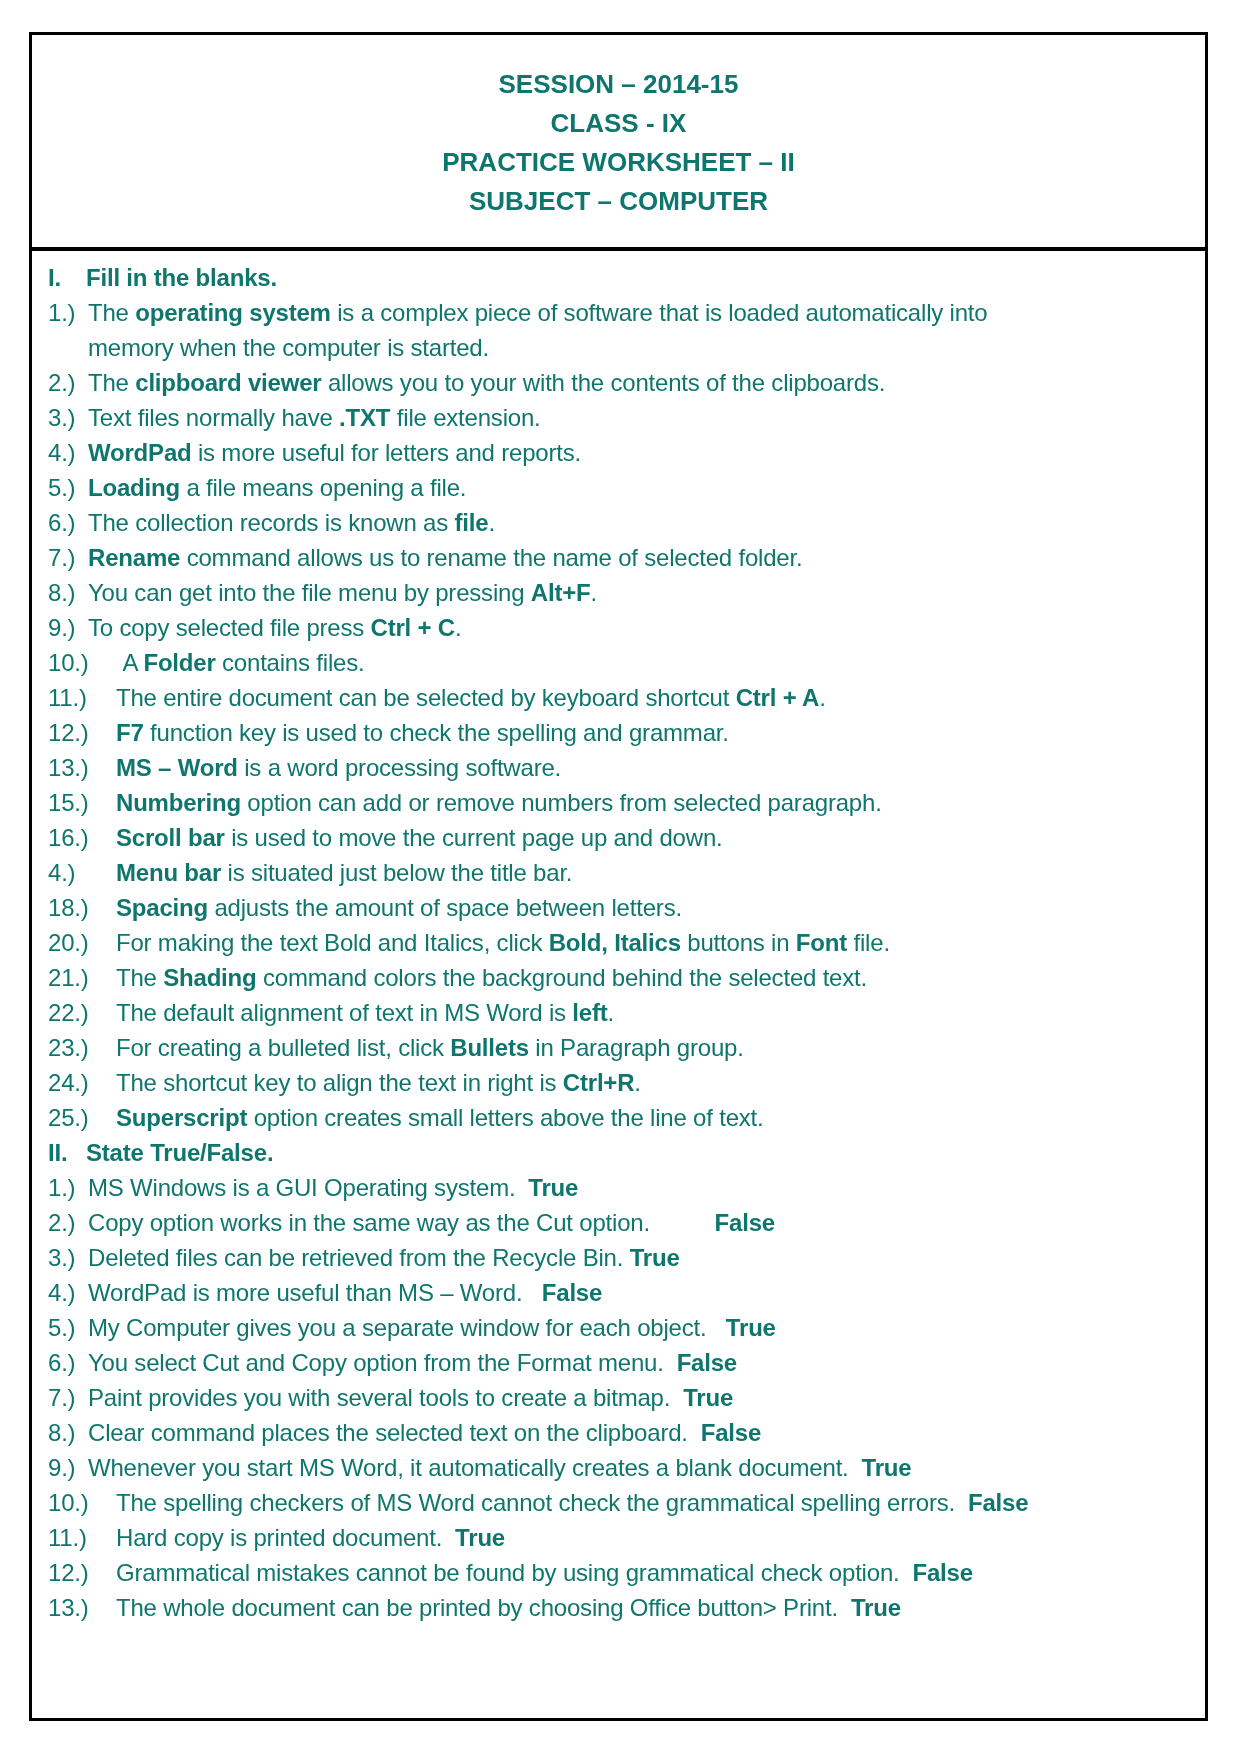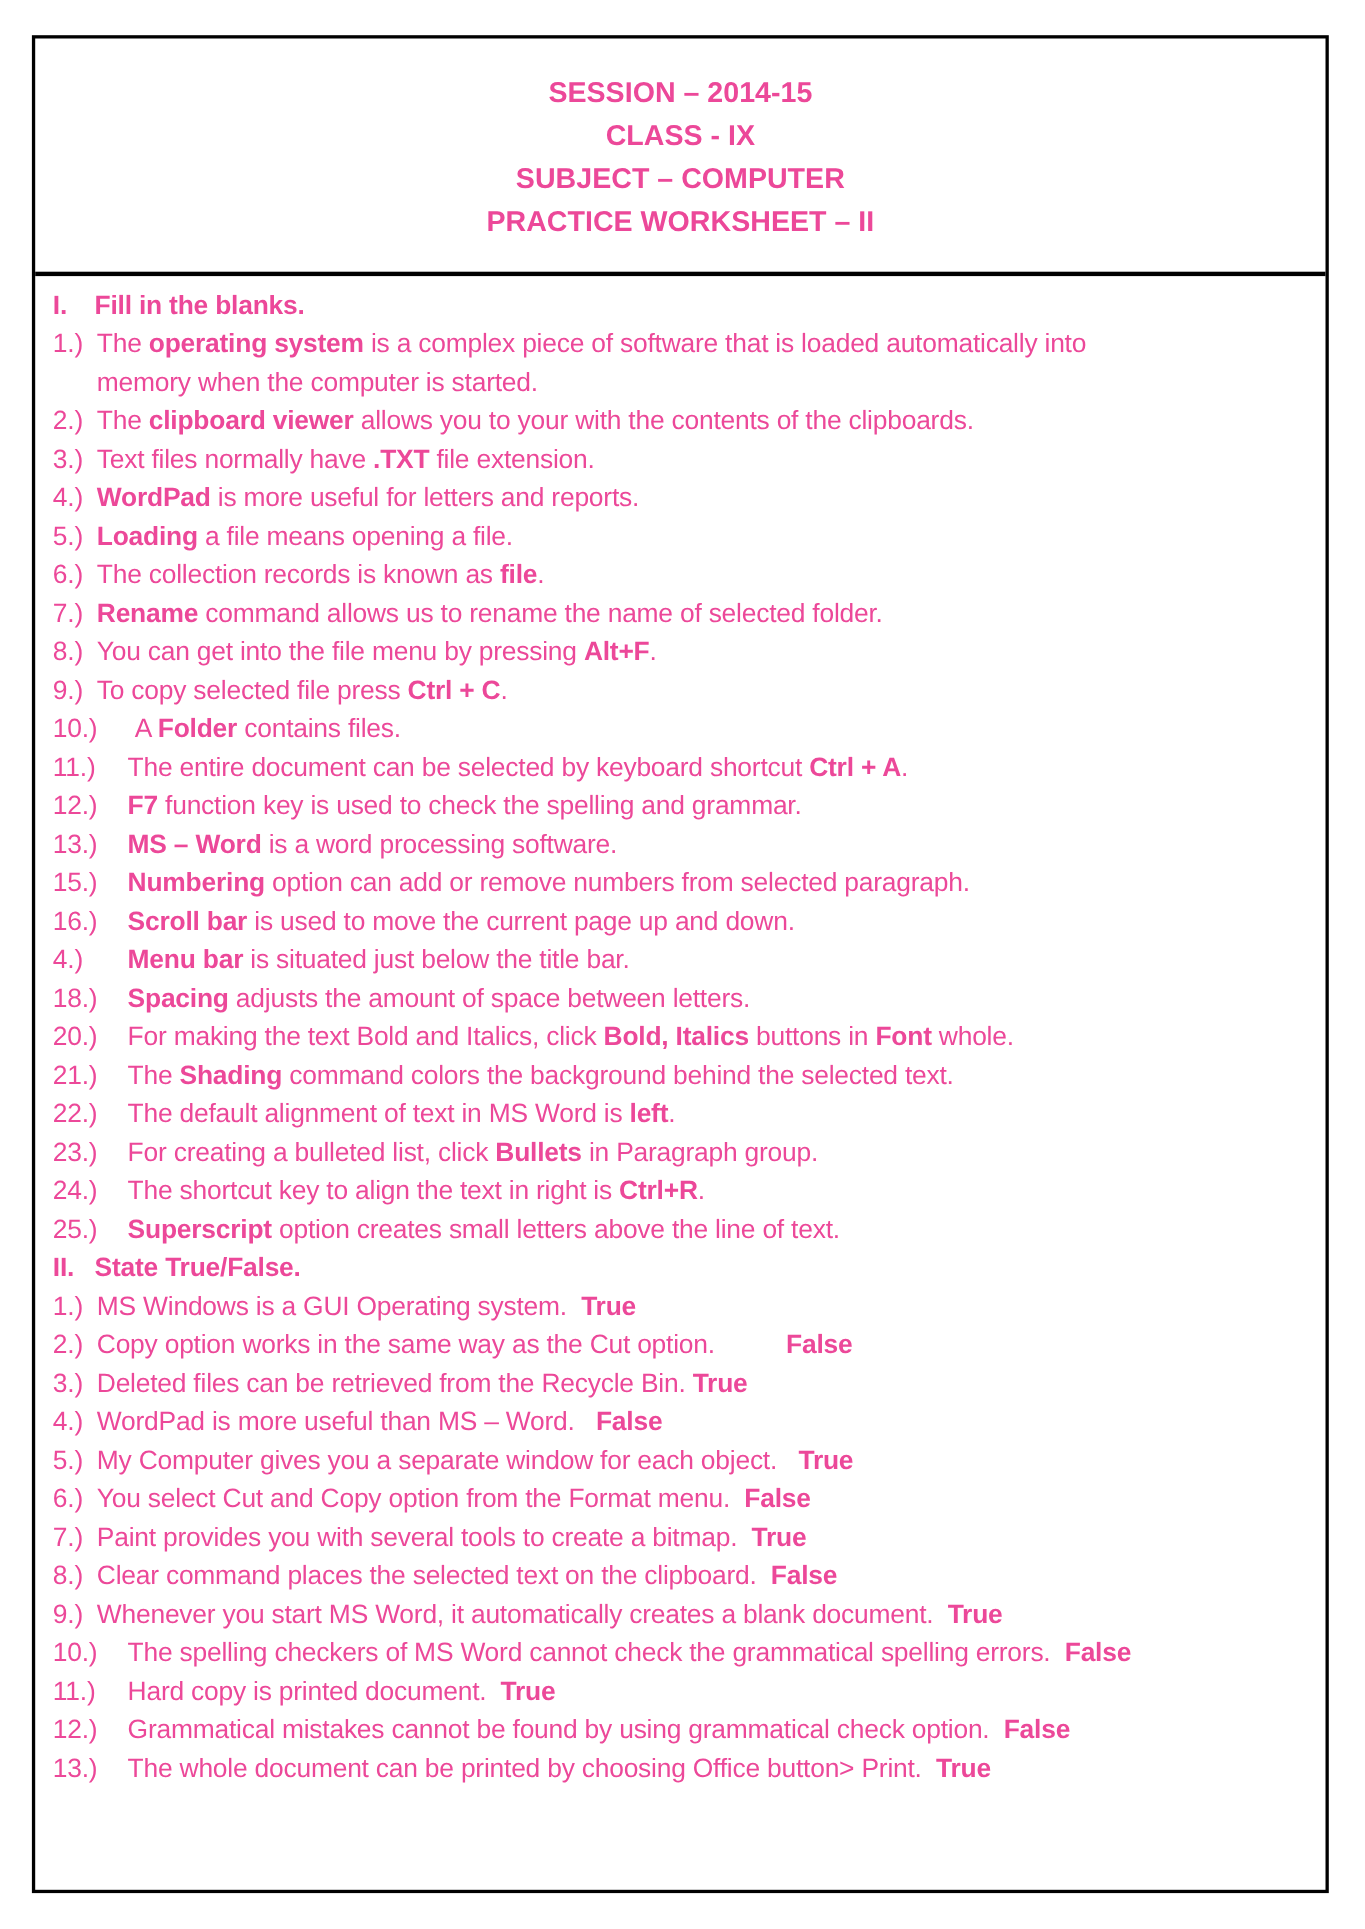--- a/index.html
+++ b/index.html
@@ -1,21 +1,21 @@
 <!DOCTYPE html>
 <html><head>
 <meta charset="utf-8">
 <style>
   html,body{margin:0;padding:0;background:#ffffff;}
   .page{
     position:relative;
     width:1065px;height:1754px;
     background:#ffffff;
     font-family:"Liberation Sans", "DejaVu Sans", sans-serif;
-    color:#ec4899;
+    color:#0f766e;
   }
   .frame{
     position:absolute;left:29px;top:32px;
     width:1179px;height:1689px;
     border:3px solid #000;
     box-sizing:border-box;
     background:#fff;
   }
   .header{
     text-align:center;
@@ -47,22 +47,22 @@
 </style>
 </head>
 <body>
 
 <div class="page">
   <div class="frame">
 
     <div class="header">
       <div>SESSION – 2014-15</div>
       <div>CLASS - IX</div>
+      <div>PRACTICE WORKSHEET – II</div>
       <div>SUBJECT – COMPUTER</div>
-      <div>PRACTICE WORKSHEET – II</div>
     </div>
 
     <div class="body">
 
       <div class="row heading">
         <span class="num">I.</span>
         <span class="txt">Fill in the blanks.</span>
       </div>
 
       <div>
@@ -130,21 +130,21 @@
           <div class="row wide">
             <span class="num">4.)</span>
             <span class="txt"><span class="blank">Menu bar </span><span>is situated just below the title bar.</span></span>
           </div>
           <div class="row wide">
             <span class="num">18.)</span>
             <span class="txt"><span class="blank">Spacing</span><span> adjusts the amount of space between letters.</span></span>
           </div>
           <div class="row wide">
             <span class="num">20.)</span>
-            <span class="txt"><span>For making the text Bold and Italics, click </span><span class="blank">Bold, Italics </span><span>buttons in </span><span class="blank">Font</span><span> whole.</span></span>
+            <span class="txt"><span>For making the text Bold and Italics, click </span><span class="blank">Bold, Italics </span><span>buttons in </span><span class="blank">Font</span><span> file.</span></span>
           </div>
           <div class="row wide">
             <span class="num">21.)</span>
             <span class="txt"><span>The </span><span class="blank">Shading</span><span> command colors the background behind the selected text.</span></span>
           </div>
           <div class="row wide">
             <span class="num">22.)</span>
             <span class="txt"><span>The default alignment of text in MS Word is </span><span class="blank">left</span><span>.</span></span>
           </div>
           <div class="row wide">

